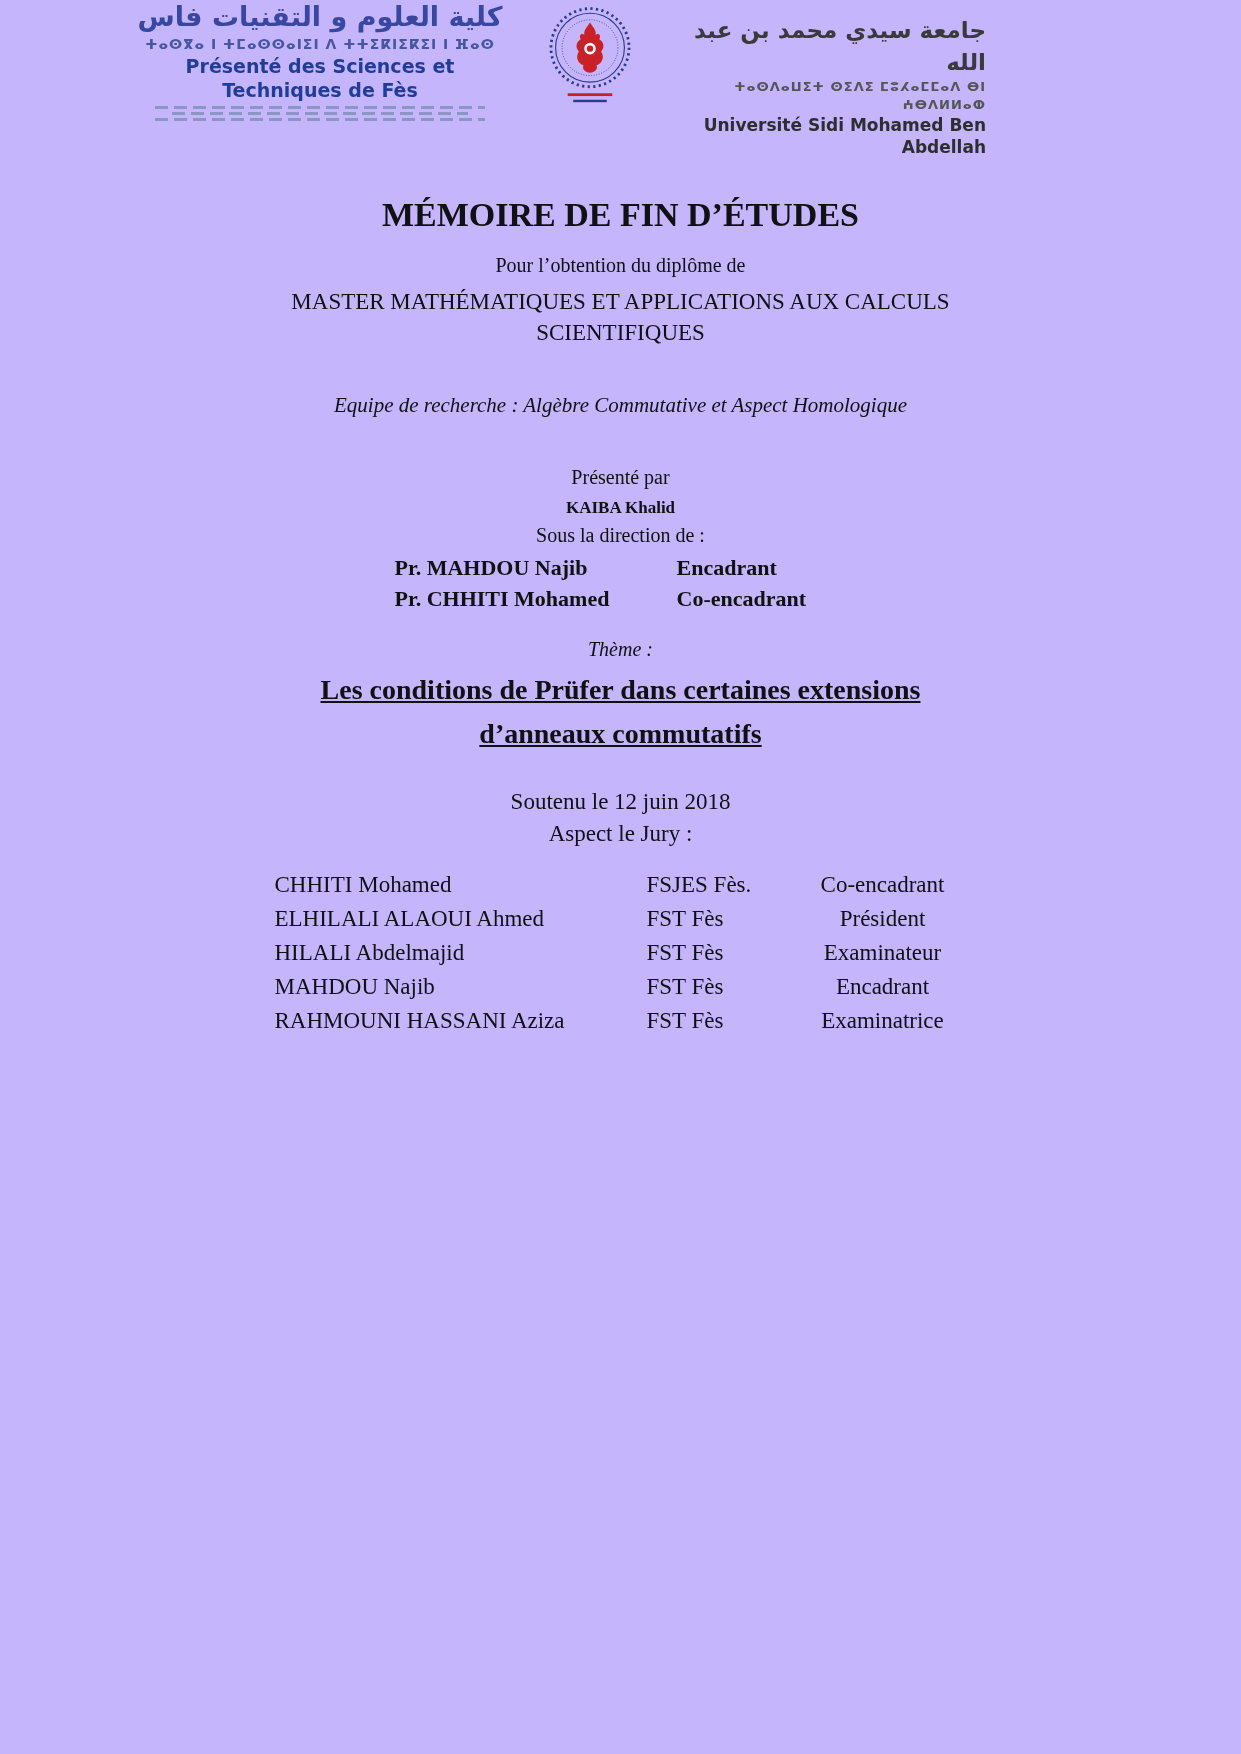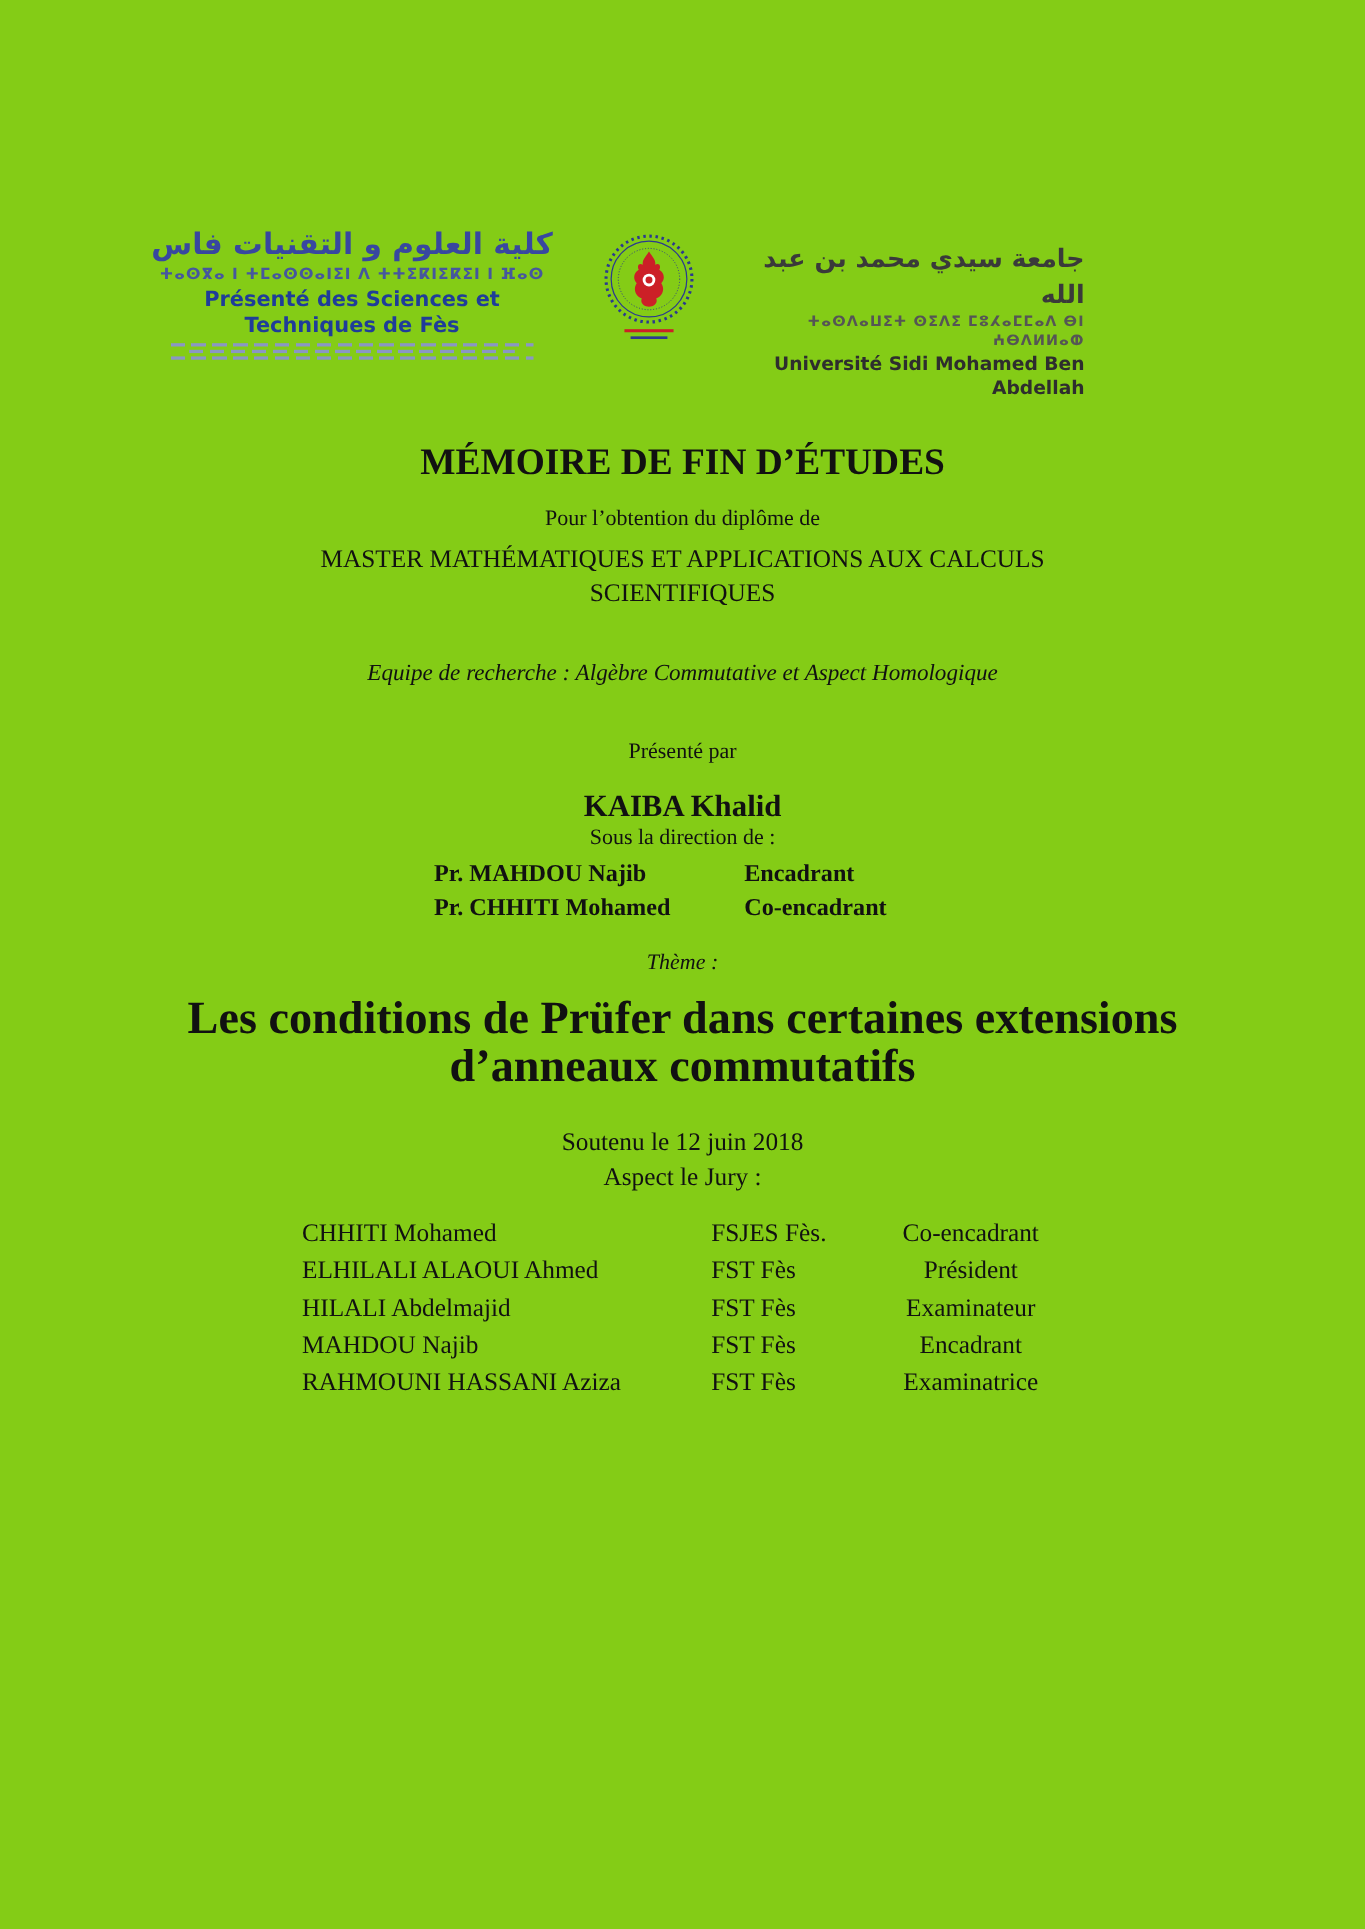--- a/index.html
+++ b/index.html
@@ -11,24 +11,23 @@
     --seal-blue: #2b3990;
     --right-logo-gray: #3a3a3a;
     --text-black: #111111;
   }
   * { margin:0; padding:0; box-sizing:border-box; }
   html, body { background:#ffffff; }
   body { width:1241px; }
   .page {
     position:relative;
     width:1241px; height:1754px;
-    background:#84cc16;
+    background:#c4b5fd;
     font-family:"Liberation Serif","DejaVu Serif",serif;
     color:var(--text-black);
-    padding-top:206px;
     overflow:hidden;
   }
 
   
   .logos {
     display:flex; align-items:flex-start; justify-content:space-between;
     width:862px; margin-left:124px;
   }
   .logo-left { width:392px; text-align:center; font-family:"DejaVu Sans","Liberation Sans",sans-serif; }
   .logo-left .arabic   { font-size:27px; line-height:34px; font-weight:bold; color:var(--logo-navy); }
@@ -52,26 +51,26 @@
 
   
   .doc { width:960px; margin:0 auto; text-align:center; }
 
   .institution { margin-top:28px; font-weight:bold; font-size:23px; line-height:31px; }
   .memoire-title { margin-top:36px; font-weight:bold; font-size:34px; line-height:42px; }
   .diploma-intro { margin-top:16px; font-size:20px; line-height:26px; }
   .master { margin-top:8px; font-size:23px; line-height:31px; }
   .research-team { margin-top:44px; font-style:italic; font-size:21px; line-height:26px; }
   .presented-by { margin-top:46px; font-size:20px; line-height:26px; }
-  .author { margin-top:24px; font-weight:bold; font-size:28px; line-height:28px; }
+  .author { margin-top:4px; font-weight:bold; font-size:17px; line-height:28px; }
   .supervision-label { font-size:20px; line-height:26px; }
   .supervisors { width:452px; margin:4px auto 0; }
   .supervisor-row { display:grid; grid-template-columns:282px auto; text-align:left; font-weight:bold; font-size:22px; line-height:31px; }
   .theme-label { margin-top:22px; font-style:italic; font-size:20px; line-height:26px; }
-  .thesis-title { margin-top:16px; font-weight:bold; font-size:42px; line-height:44px; }
+  .thesis-title { margin-top:6px; font-weight:bold; font-size:28px; line-height:44px;text-decoration:underline; }
   .defense-date { margin-top:30px; font-size:23px; line-height:32px; }
   .jury-label { font-size:23px; line-height:32px; }
   .jury-table { width:692px; margin:18px auto 0; }
   .jury-row { display:grid; grid-template-columns:372px 152px 168px; font-size:23px; line-height:34px; }
   .jury-name { text-align:left; }
   .jury-inst { text-align:left; }
   .jury-role { text-align:center; }
 </style>
 </head>
 <body>

